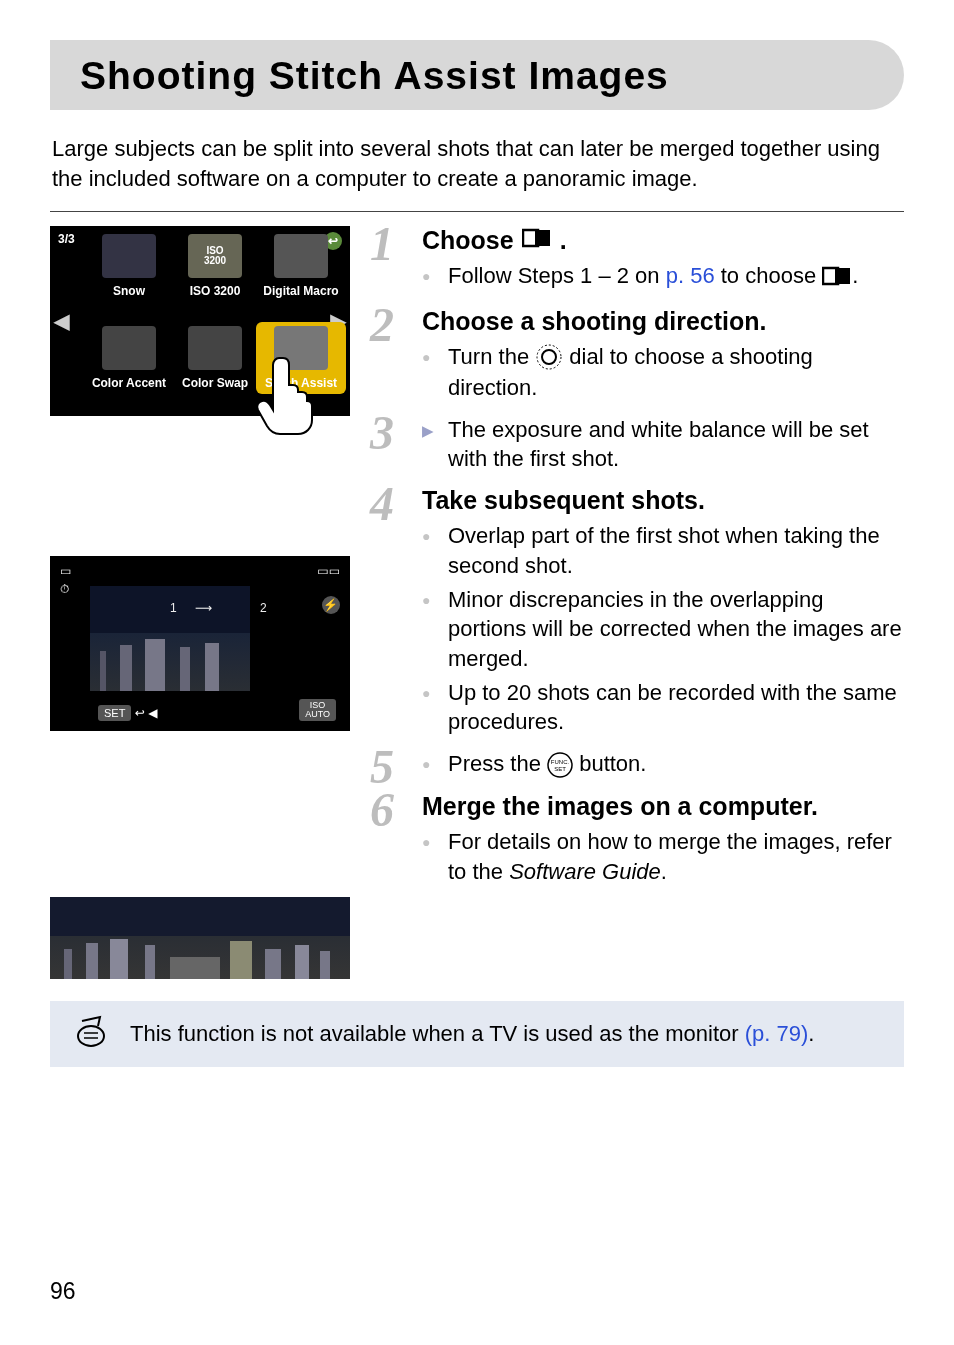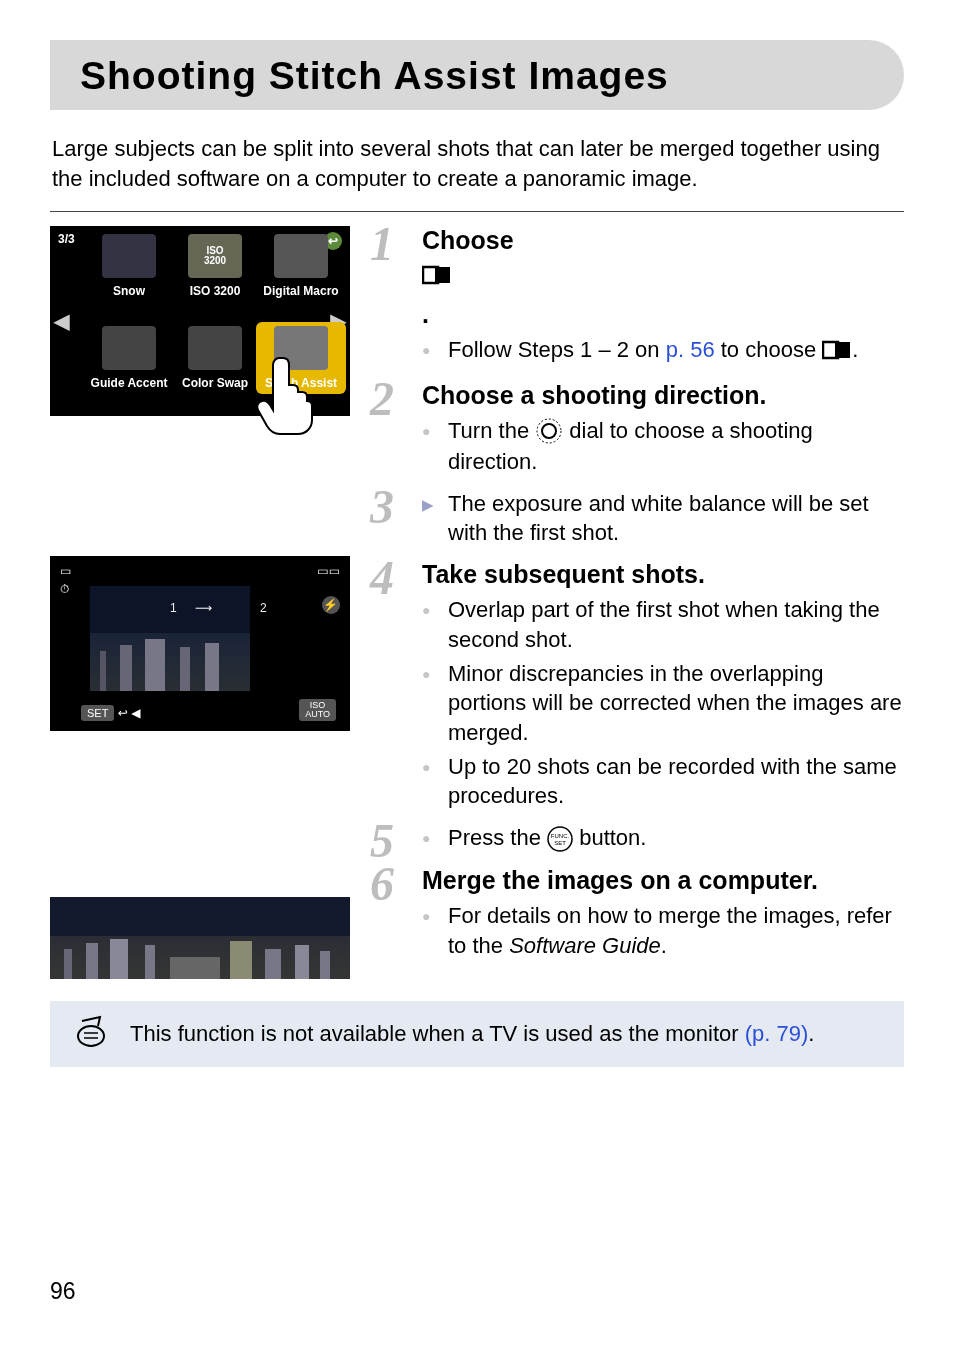--- a/index.html
+++ b/index.html
@@ -111,23 +111,22 @@
     font-weight: 700;
     font-style: italic;
     color: #bdbdbd;
     font-family: Georgia, serif;
   }
   .step-head {
     font-size: 25px;
     font-weight: 700;
     margin-bottom: 6px;
     display: flex;
-    align-items: flex-start;
+    align-items: center;
     gap: 8px;
-    flex-direction: column;
   }
   .step-body {
     list-style: none;
     padding-left: 0;
   }
   .step-body li {
     font-size: 22px;
     line-height: 1.35;
     position: relative;
     padding-left: 26px;
@@ -213,21 +212,21 @@
         <div class="ss1-cell" style="top:8px;left:120px;">
           <div class="ss1-icon" style="background:#665; display:flex;align-items:center;justify-content:center;font-size:10px;line-height:1;">ISO<br>3200</div>
           <span>ISO 3200</span>
         </div>
         <div class="ss1-cell" style="top:8px;left:206px;">
           <div class="ss1-icon" style="background:#555;"></div>
           <span>Digital Macro</span>
         </div>
         <div class="ss1-cell" style="top:100px;left:34px;">
           <div class="ss1-icon"></div>
-          <span>Guide Accent</span>
+          <span>Color Accent</span>
         </div>
         <div class="ss1-cell" style="top:100px;left:120px;">
           <div class="ss1-icon"></div>
           <span>Color Swap</span>
         </div>
         <div class="ss1-cell sel" style="top:96px;left:206px;">
           <div class="ss1-icon" style="background:#777;"></div>
           <span>Stitch Assist</span>
         </div>
       </div>
@@ -248,21 +247,21 @@
             <div style="position:absolute;bottom:0;left:10px;width:6px;height:40px;background:#556;"></div>
             <div style="position:absolute;bottom:0;left:30px;width:12px;height:46px;background:#667;"></div>
             <div style="position:absolute;bottom:0;left:55px;width:20px;height:52px;background:#778;"></div>
             <div style="position:absolute;bottom:0;left:90px;width:10px;height:44px;background:#667;"></div>
             <div style="position:absolute;bottom:0;left:115px;width:14px;height:48px;background:#778;"></div>
           </div>
         </div>
         <span style="position:absolute;top:45px;left:120px;color:#eee;">1</span>
         <span style="position:absolute;top:45px;left:145px;color:#eee;">⟶</span>
         <span style="position:absolute;top:45px;left:210px;color:#eee;">2</span>
-        <span style="position:absolute;bottom:10px;left:31px;">
+        <span style="position:absolute;bottom:10px;left:48px;">
           <span class="chip">SET</span> ↩ ◀
         </span>
         <span class="chip" style="position:absolute;bottom:10px;right:14px;font-size:9px;line-height:1;text-align:center;white-space:pre;">ISO
 AUTO</span>
       </div>
     </div>
 
     <div class="screenshot ss3">
       <div class="ss3-inner">
         <div class="ss3-photo">

